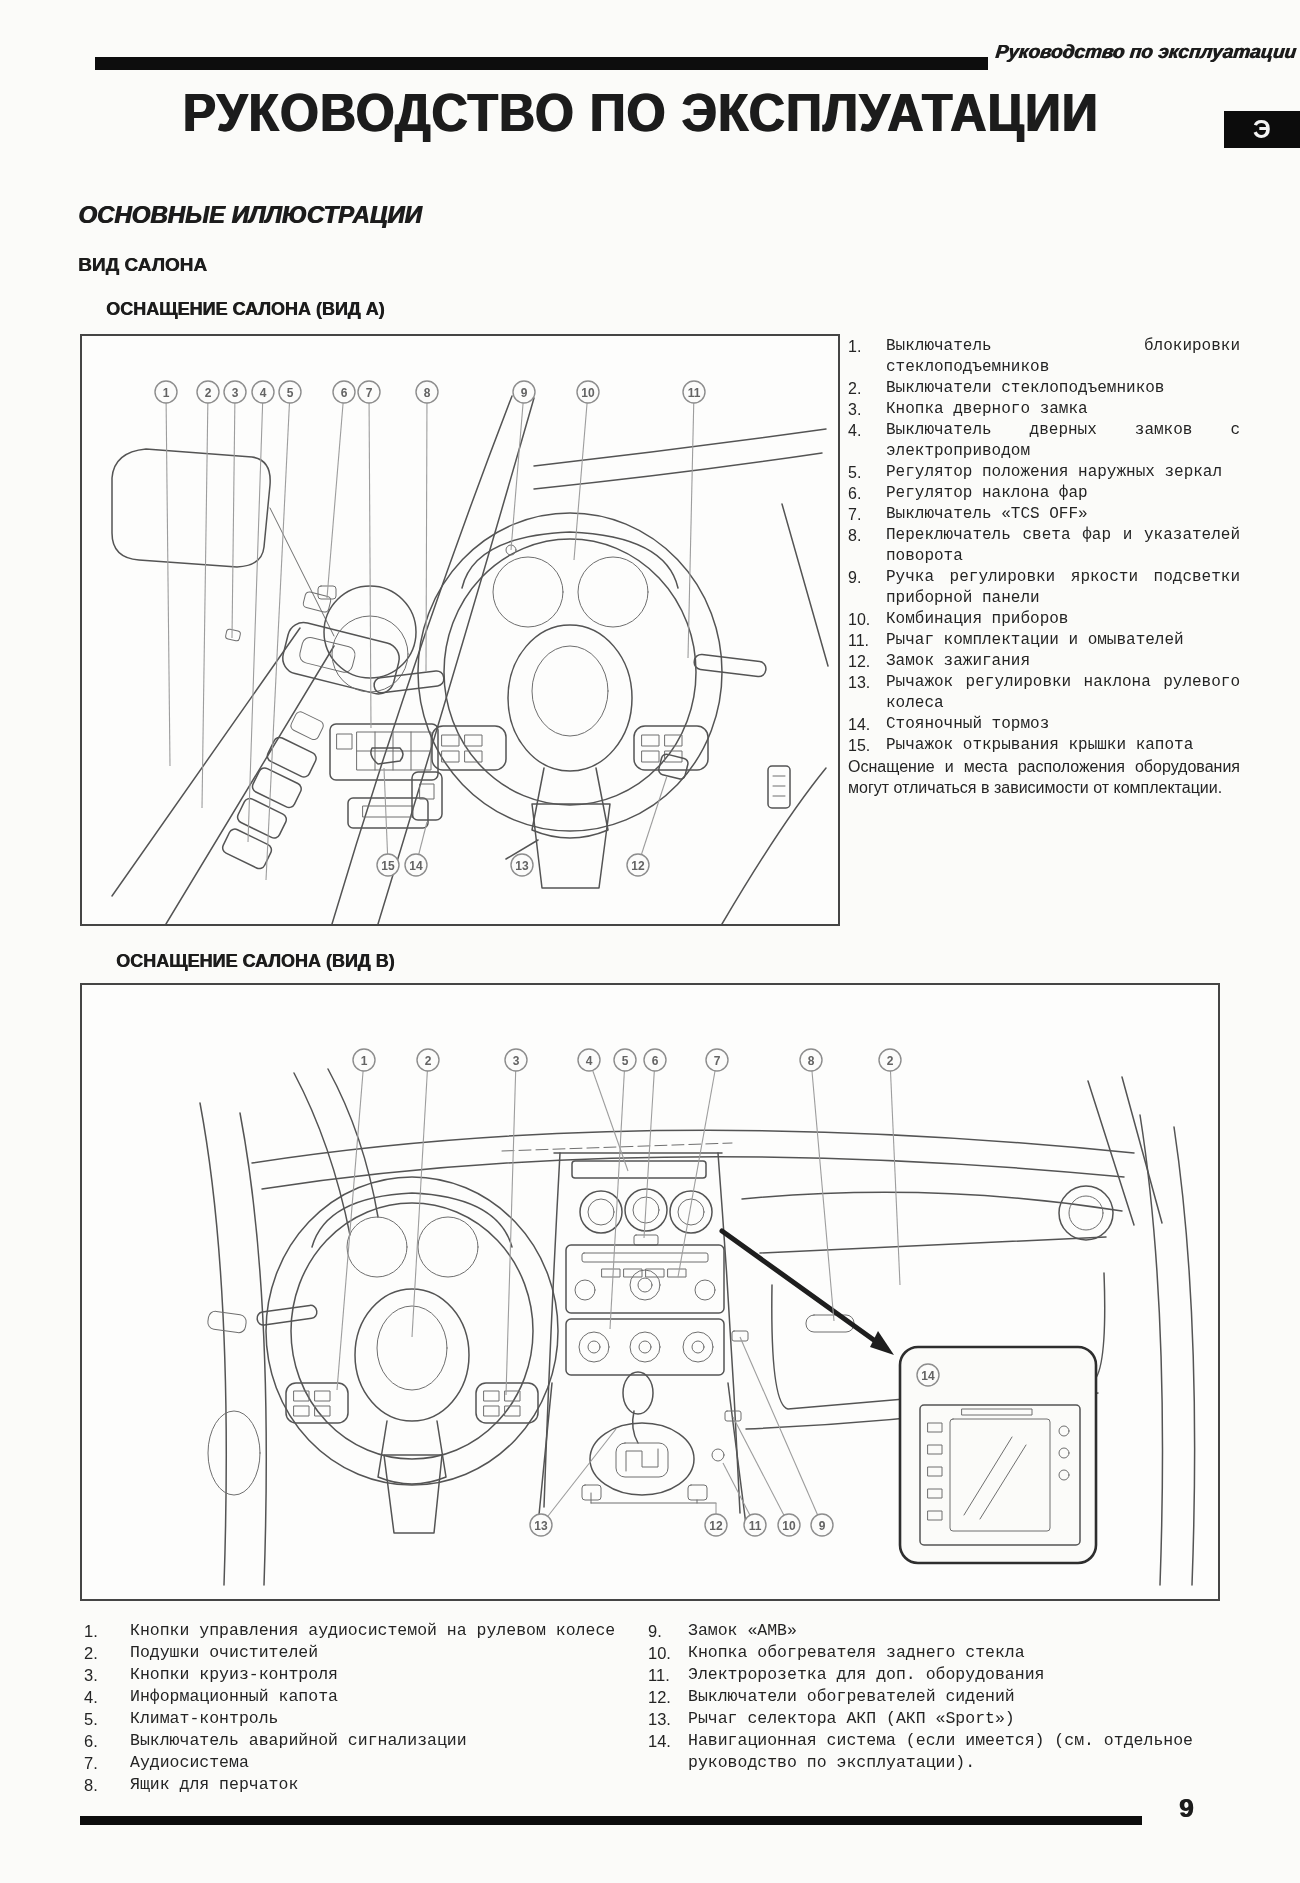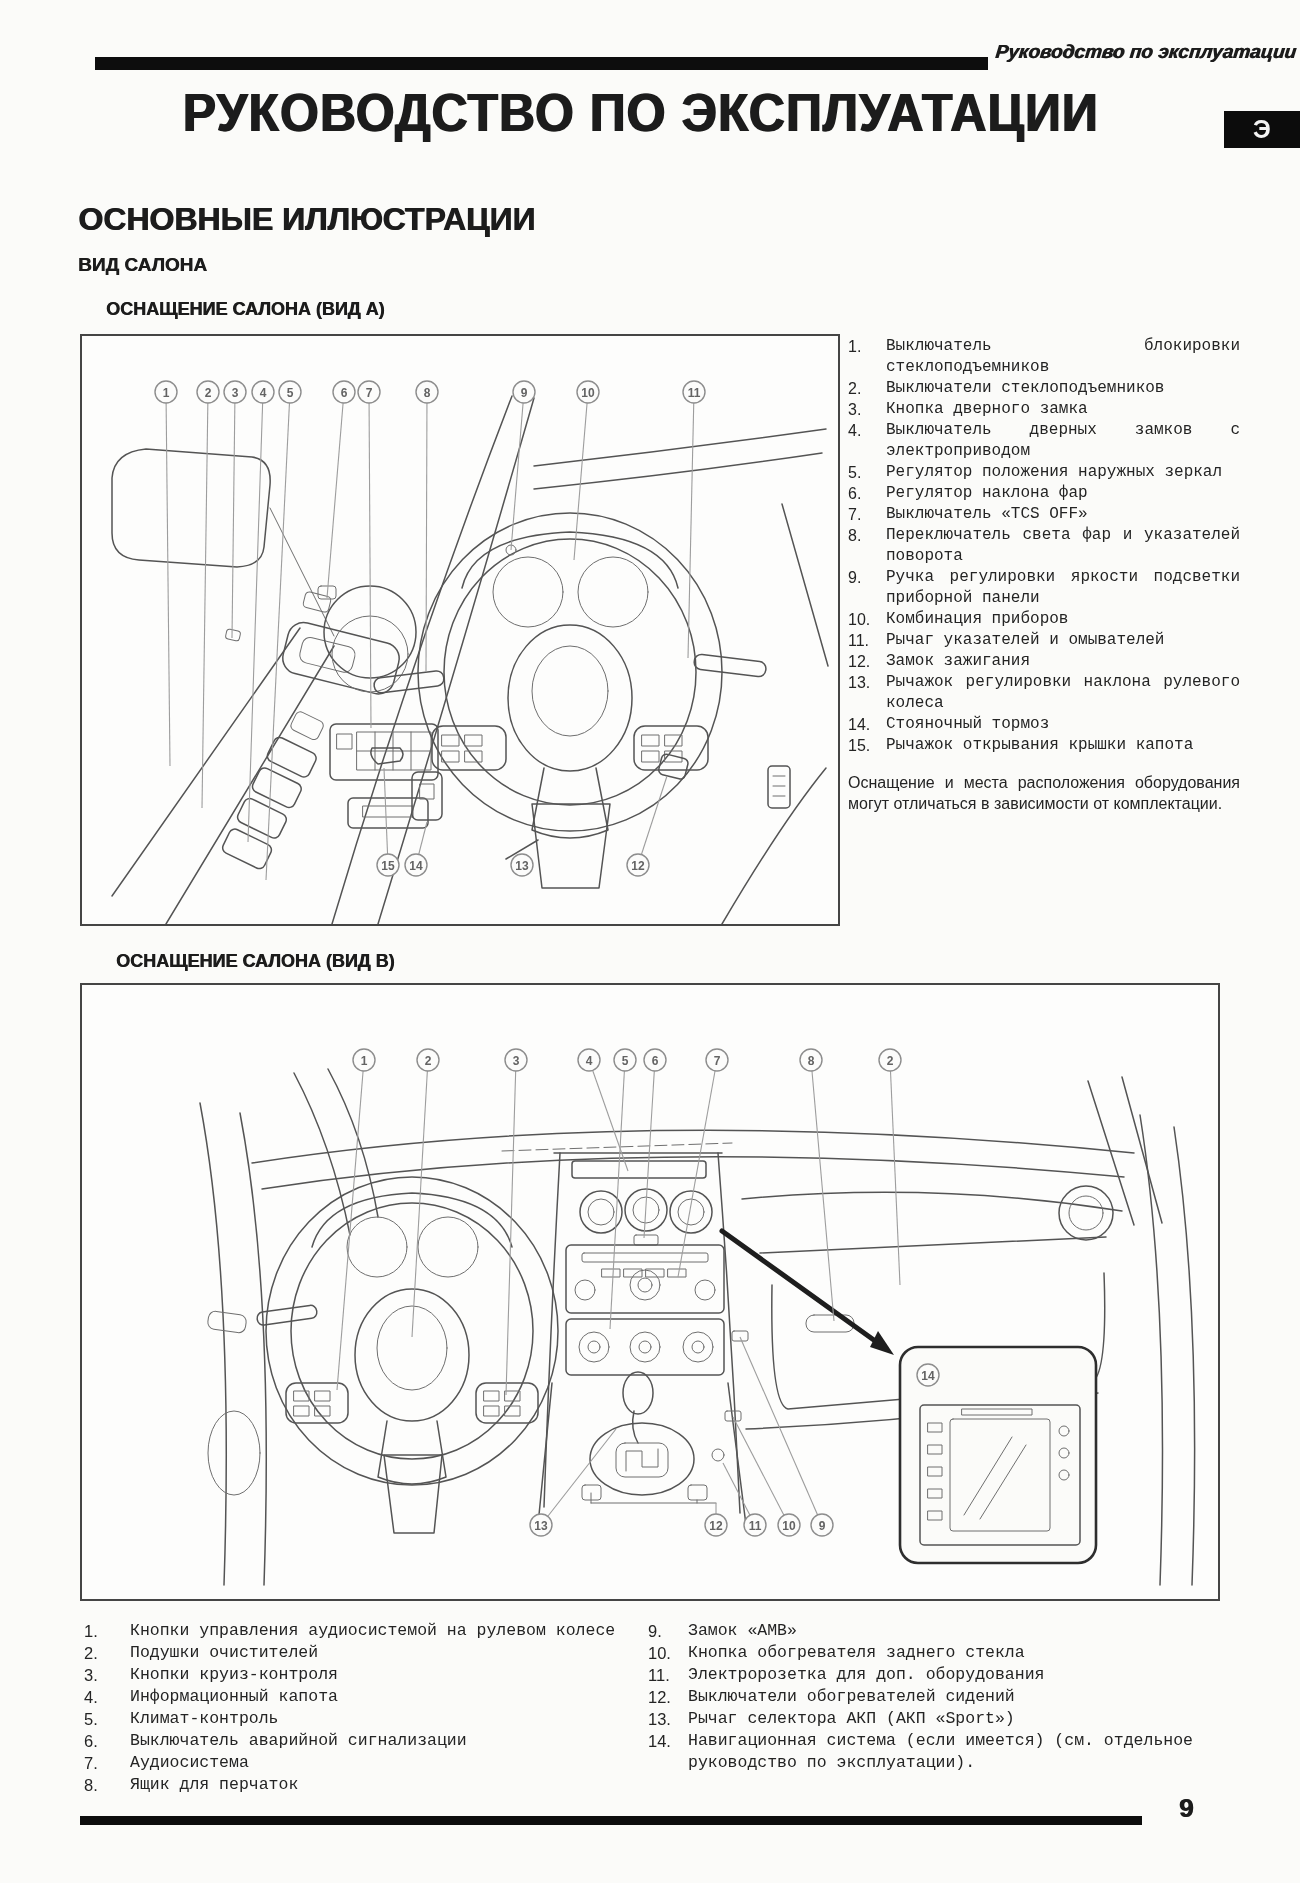--- a/index.html
+++ b/index.html
@@ -11,21 +11,21 @@
   .hdr-bar{left:95px;top:57px;width:893px;height:13px;background:#0d0d0d;}
   .hdr-script{left:995px;top:41px;width:268px;height:30px;font-size:19px;font-weight:bold;
               font-style:italic;white-space:nowrap;text-shadow:0.8px 0 0 currentColor;
               transform:skewX(-6deg);}
   .index-tab{left:1224px;top:111px;width:76px;height:37px;background:#0c0c0c;color:#f4f4f4;
              display:flex;align-items:center;justify-content:center;font-size:25px;font-weight:bold;}
   .page-title{left:0;top:84px;width:1280px;text-align:center;font-size:50px;font-weight:bold;
               letter-spacing:1px;text-shadow:1.6px 0 0 currentColor;transform:scaleY(1.06);}
 
   
-  .h-main{left:78px;top:201px;font-size:32px;font-weight:bold;text-shadow:0.9px 0 0 currentColor;}
+  .h-main{left:78px;top:201px;font-size:24px;font-weight:bold;text-shadow:0.9px 0 0 currentColor;font-style:italic;}
   .h-sub{left:78px;top:254px;font-size:19px;font-weight:bold;text-shadow:0.6px 0 0 currentColor;}
   .h-view{font-size:18px;font-weight:bold;text-shadow:0.6px 0 0 currentColor;margin-left:28px;}
   .h-view-a{left:78px;top:299px;}
   .h-view-b{left:88px;top:951px;}
 
   
   .dbox{border:2px solid #454545;background:#fdfdfc;}
   .dbox-a{left:80px;top:334px;width:756px;height:588px;}
   .dbox-b{left:80px;top:983px;width:1136px;height:614px;}
   .dbox svg{display:block;width:100%;height:100%;}
@@ -40,21 +40,21 @@
   .inset-box{fill:#fbfbf9;stroke:#2e2e2e;stroke-width:2.6;}
   .arrow{stroke:#1e1e1e;stroke-width:5;}
   .arrow-head{fill:#1e1e1e;stroke:none;}
 
   
   .legend-a{left:848px;top:336px;width:392px;font-size:16px;line-height:21px;color:#242424;}
   .legend-a .txt{text-align:justify;}
   .lrow{display:flex;align-items:flex-start;}
   .num{flex:0 0 38px;}
   .txt{flex:1;font-family:Liberation Mono, monospace;}
-  .legend-note{margin-top:16px;text-align:justify;}
+  .legend-note{margin-top:0;text-align:justify;}
   .legend-bl{left:84px;top:1620px;width:556px;font-size:16.5px;line-height:22px;color:#242424;}
   .legend-bl .num{flex:0 0 46px;}
   .legend-br{left:648px;top:1620px;width:574px;font-size:16.5px;line-height:22px;color:#242424;}
   .legend-br .num{flex:0 0 40px;}
 
   
   .ftr-bar{left:80px;top:1816px;width:1062px;height:9px;background:#0d0d0d;}
   .page-num{left:1150px;top:1793px;width:72px;text-align:center;font-size:26px;font-weight:bold;
             text-shadow:0.9px 0 0 currentColor;}
 </style>
@@ -261,21 +261,21 @@
         <div class="lrow">
           <span class="num">9.</span>
           <span class="txt">Ручка регулировки яркости подсветки приборной панели</span>
         </div>
         <div class="lrow">
           <span class="num">10.</span>
           <span class="txt">Комбинация приборов</span>
         </div>
         <div class="lrow">
           <span class="num">11.</span>
-          <span class="txt">Рычаг указателей и омывателей</span>
+          <span class="txt">Рычаг комплектации и омывателей</span>
         </div>
         <div class="lrow">
           <span class="num">12.</span>
           <span class="txt">Замок зажигания</span>
         </div>
         <div class="lrow">
           <span class="num">13.</span>
           <span class="txt">Рычажок регулировки наклона рулевого колеса</span>
         </div>
         <div class="lrow">

